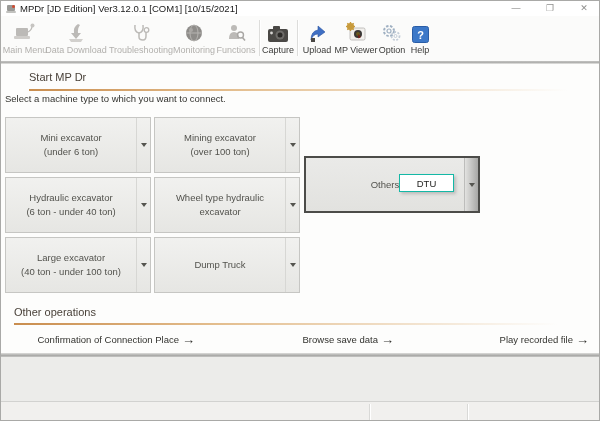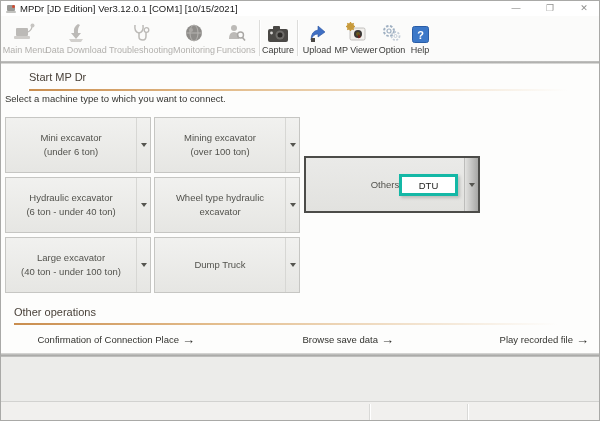--- a/index.html
+++ b/index.html
@@ -37,21 +37,21 @@
              font-size:9.5px;color:#52524d;line-height:1.45;padding:0 2px;text-align:center;}
   .mbtn-arrow{width:13px;border-left:1px solid #d7d7d4;display:flex;align-items:center;justify-content:center;}
   .mbtn-arrow .tri{width:0;height:0;border-left:3px solid transparent;border-right:3px solid transparent;
                    border-top:4px solid #555550;}
   #others-btn{left:303px;top:115px;width:176px;height:57px;border:2px solid #4c4c49;
               background:linear-gradient(#eaeae8,#e2e2df);margin-top:40px;}
   #others-btn .mbtn-arrow{border-left:1px solid #bdbdbb;
               background:linear-gradient(to right,#e2e2e0,#a7a7a5);}
   
   #others-menu{position:absolute;left:398px;top:173px;width:53px;background:#ffffff;
-               border:3px solid #14b8a6;box-shadow:2px 2px 3px rgba(0,0,0,0.18);z-index:5;}
+               border:1px solid #14b8a6;box-shadow:2px 2px 3px rgba(0,0,0,0.18);z-index:5;}
   .menu-item{height:16px;display:flex;align-items:center;justify-content:center;
              font-size:9.5px;color:#1c1c1a;cursor:pointer;}
 
   
   .op-link{position:absolute;top:329px;height:18px;display:flex;align-items:center;cursor:pointer;}
   .op-link .lbl{flex:1;text-align:right;font-size:9.5px;color:#33332f;}
   .op-link .arr{width:16px;text-align:right;font-size:13px;color:#33332f;}
 
   
   #bottom-divider{position:absolute;left:0;top:352px;width:100%;height:4px;

